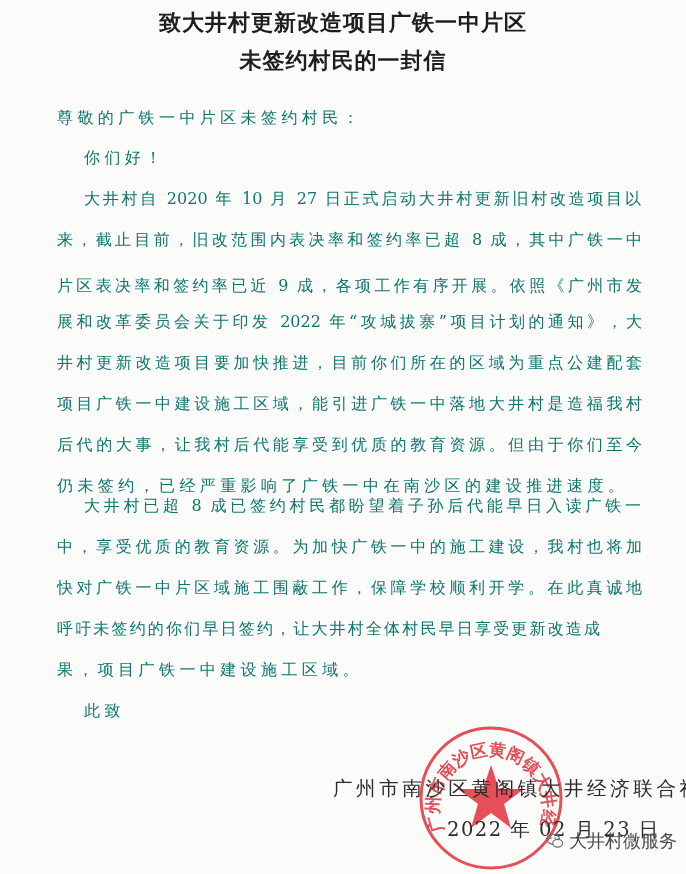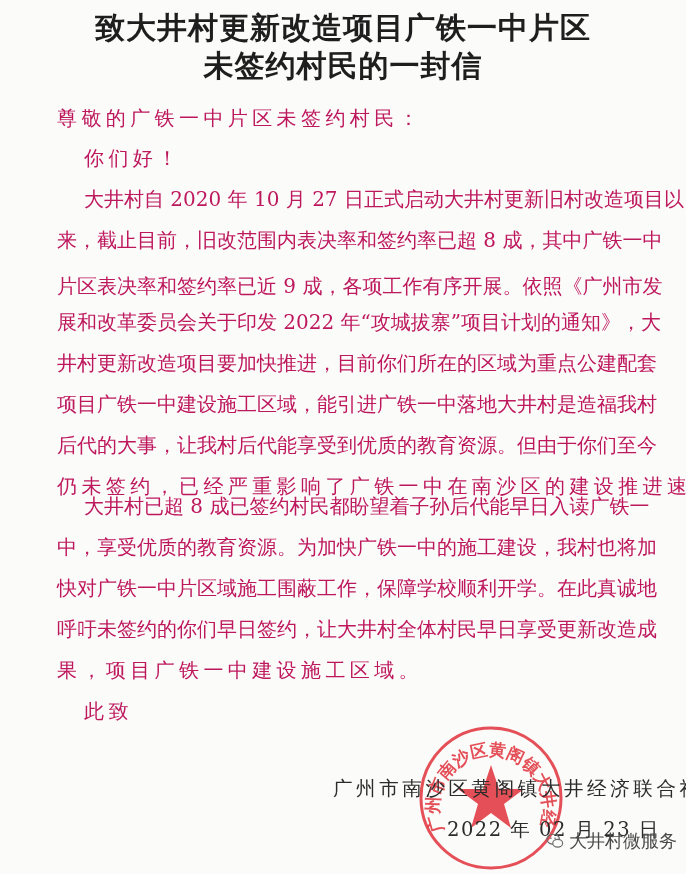--- a/index.html
+++ b/index.html
@@ -5,28 +5,28 @@
   html, body { margin:0; padding:0; }
   body {
     width:686px; height:874px; overflow:hidden; position:relative;
     background:#fbfbfa;
     font-family:"DejaVu Serif","Liberation Serif",serif;
     color:#2a2a2a;
   }
   .title {
     position:absolute; left:0; width:686px; text-align:center;
     font-family:"DejaVu Sans","Liberation Sans",sans-serif;
-    font-weight:bold; font-size:30px; color:#1e1e1e; letter-spacing:1px;
+    font-weight:bold; font-size:22px; color:#1e1e1e; letter-spacing:1px;
   }
   .t1 { top:8px; }
   .t2 { top:46px; }
   .line {
     position:absolute; left:57px; width:590px;
-    font-size:20px; line-height:24px; white-space:nowrap;
-    letter-spacing:4.4px; color:#be185d;
+    font-size:16px; line-height:24px; white-space:nowrap;
+    letter-spacing:4.4px; color:#0f766e;
   }
   .indent { left:84px; }
   .justify { text-align:justify; text-align-last:justify; letter-spacing:0; }
   .sig {
     position:absolute; font-size:19.5px; white-space:nowrap; color:#2b2b2b;
     letter-spacing:3.6px;
   }
   .seal {
     position:absolute; left:418px; top:725px; width:146px; height:146px;
   }

